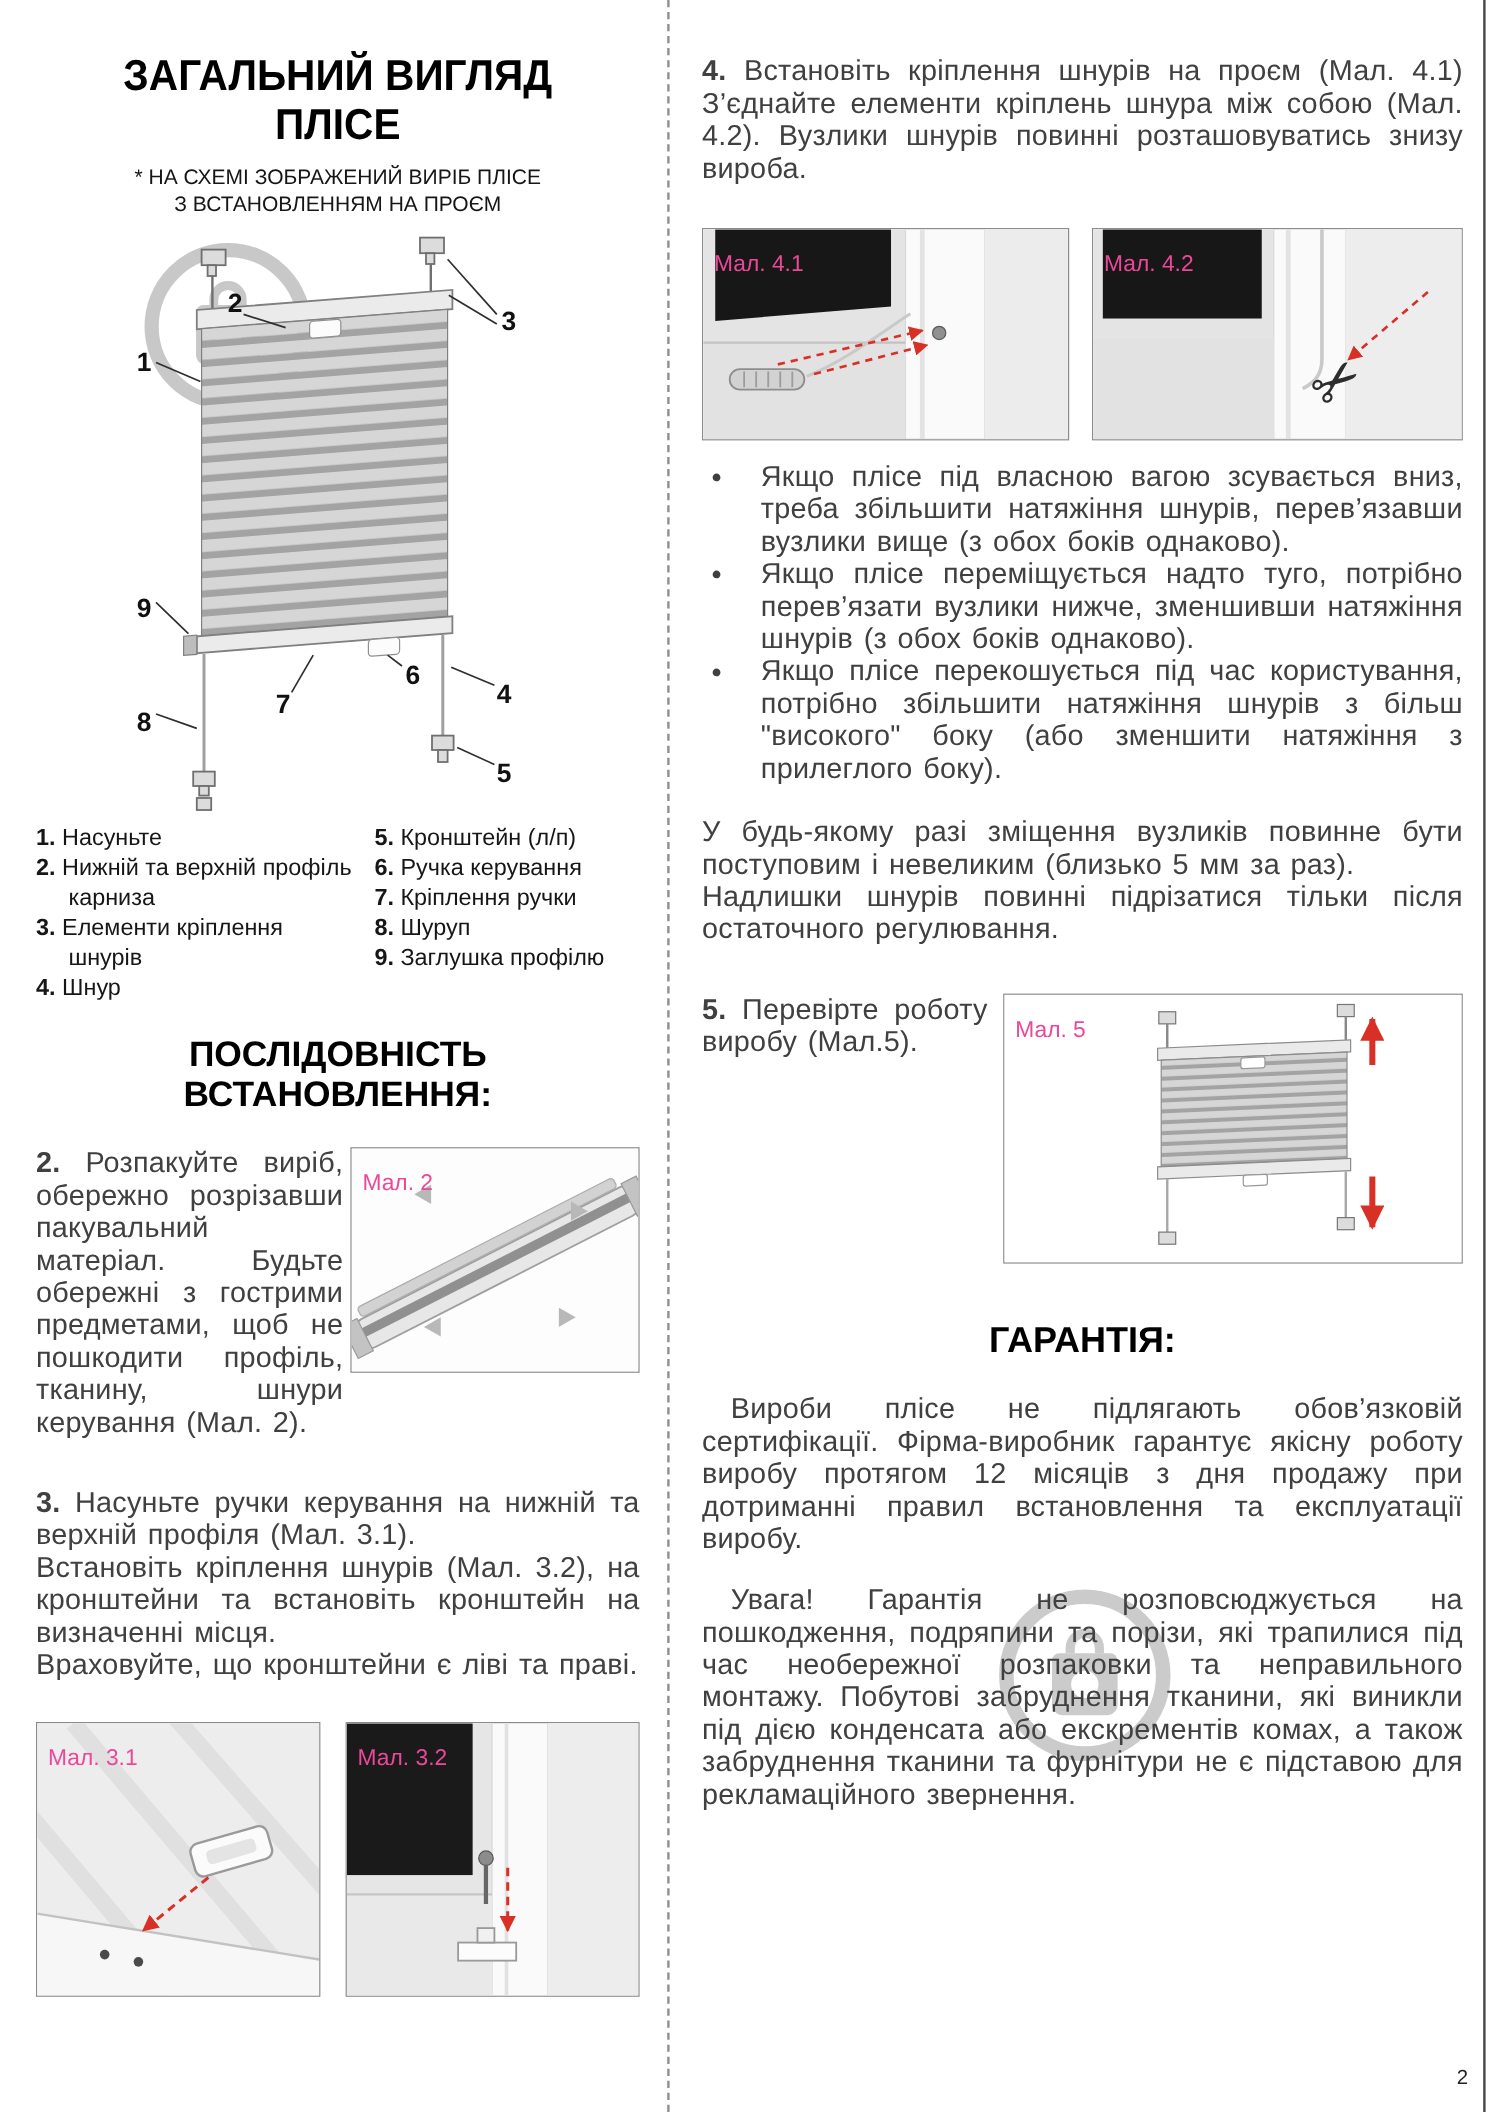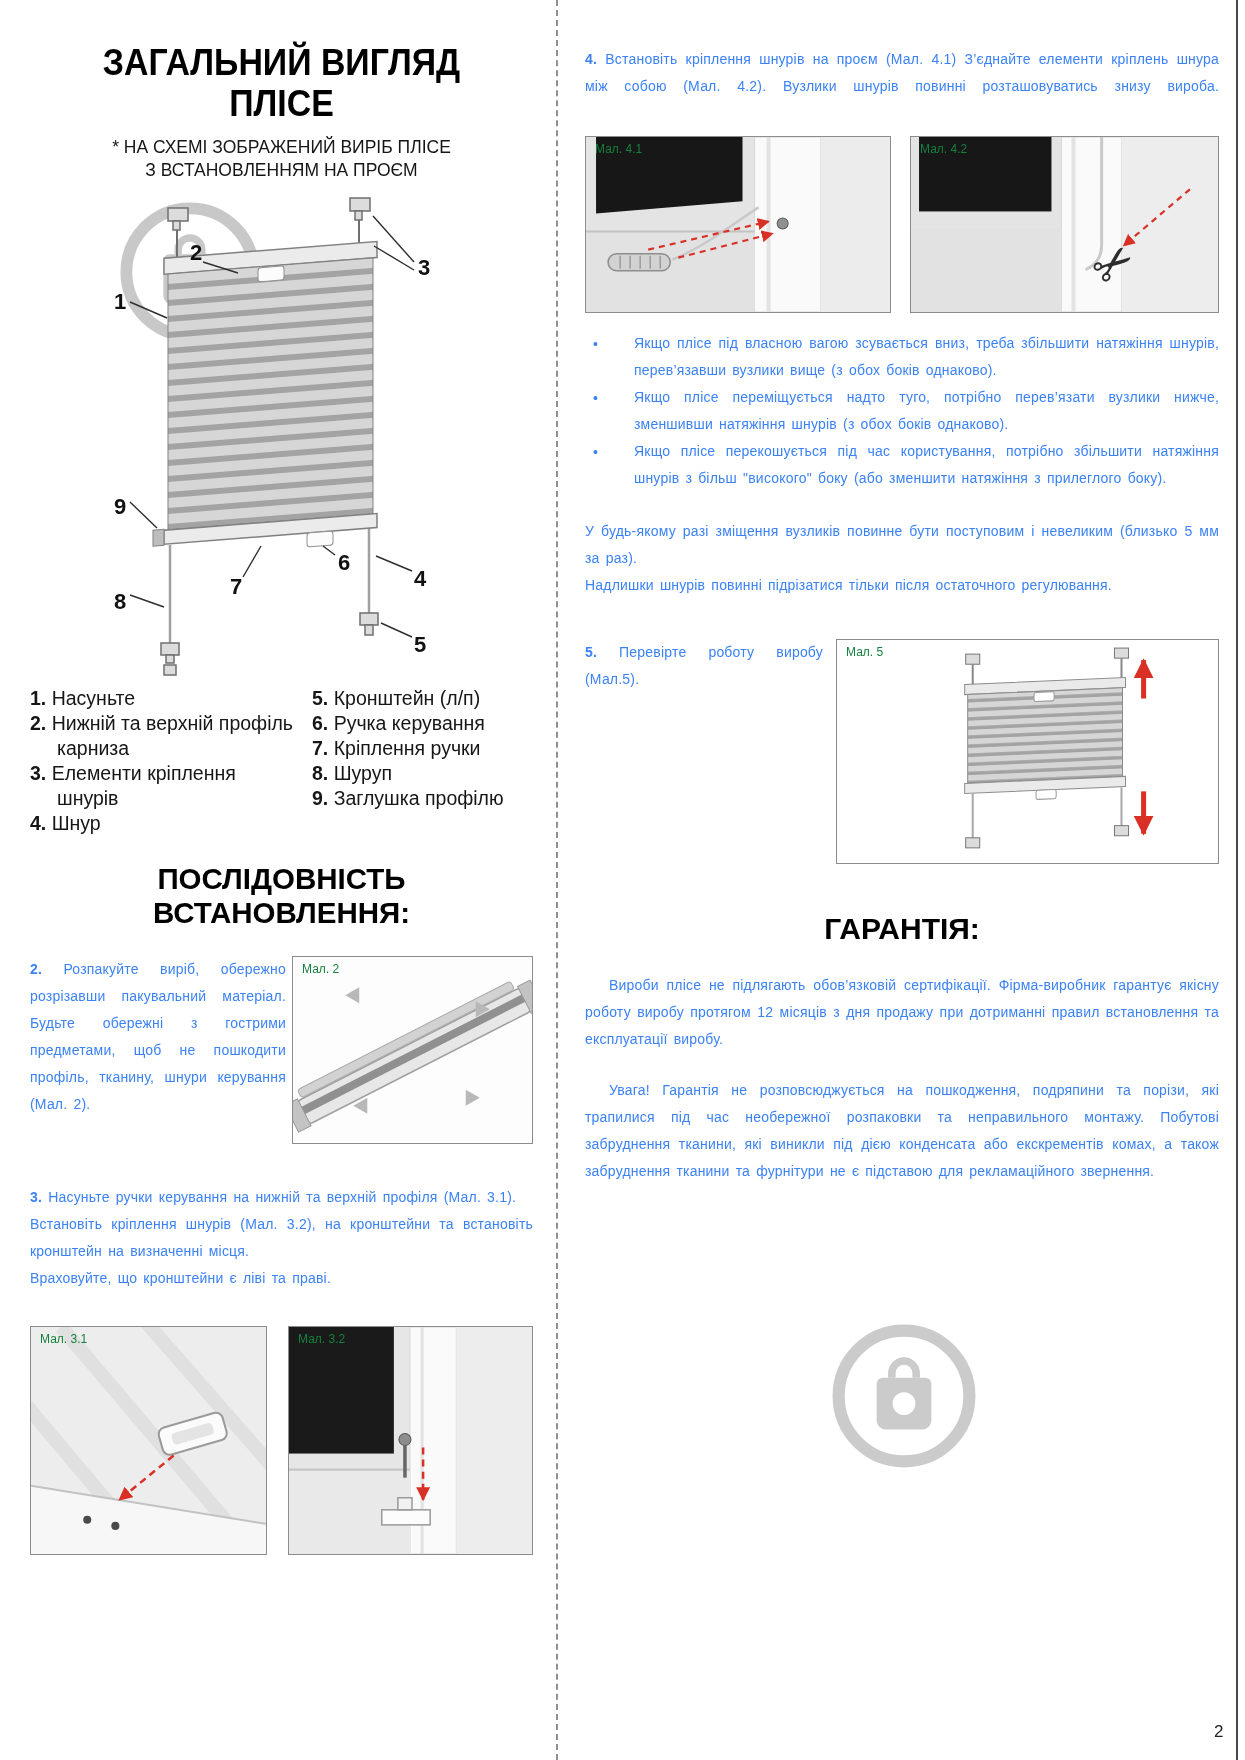--- a/index.html
+++ b/index.html
@@ -7,40 +7,40 @@
   .page{position:relative;width:1245px;height:1760px;background:#fff;overflow:hidden;
         font-family:"Liberation Sans",sans-serif;color:#161616}
   .divider{position:absolute;left:556px;top:0;height:1760px;border-left:2.5px dashed #8f8f8f}
   .edge{position:absolute;left:1236px;top:0;height:1760px;border-left:2px solid #474747}
   .page-num{position:absolute;left:1214px;top:1722px;font-size:17px;color:#222}
 
   .lcol{position:absolute;left:30px;top:0;width:503px}
   .rcol{position:absolute;left:585px;top:0;width:634px}
   .rcol>*{position:relative;z-index:1}
 
-  .bt{font-size:14px;line-height:27px;text-align:justify;letter-spacing:.2px;word-spacing:2px;color:#3b82f6}
+  .bt{font-size:24px;line-height:27px;text-align:justify;letter-spacing:.2px;word-spacing:2px;color:#404040}
   .heading{font-weight:bold;text-align:center;color:#000}
   .main-title{margin-top:42px;font-size:36px;line-height:41px;transform:scaleX(.94)}
   .subtitle{margin-top:12px;font-size:17.5px;line-height:23px;font-weight:normal;text-align:center}
   .seq-heading{margin-top:26px;font-size:29.5px;line-height:34px}
   .war-heading{margin-top:48px;font-size:30px;line-height:34px}
 
   .diagram{position:relative;margin-top:14px;height:484px}
   .diagram>svg.main{position:relative;z-index:1;display:block}
   .wm{position:absolute;z-index:0}
   .wm-top{left:86px;top:2px;width:148px;height:148px;opacity:.85}
   .wm-bottom{left:243px;top:1320px;width:152px;height:152px;z-index:0;opacity:.8}
 
   .legend{margin-top:6px;display:flex;gap:14px;font-size:19.5px;line-height:25px}
   .leg-col1{width:268px}.leg-col2{width:220px}
   .li{padding-left:27px;text-indent:-27px}
 
   figure.fig{position:relative;border:1.6px solid #8c8c8c;background:#fff;overflow:hidden;flex:0 0 auto}
   figure.fig>svg{position:absolute;inset:0;width:100%;height:100%}
-  .fig-label{position:absolute;top:5px;left:9px;font-size:12px;color:#15803d;z-index:2}
+  .fig-label{position:absolute;top:19px;left:9px;font-size:19px;color:#ec4899;z-index:2}
 
   .step2-row{margin-top:26px;display:flex}
   .step2-text{width:256px}
   .fig-2{width:241px;height:188px;margin-left:auto}
   .step3{margin-top:40px}
   .figs-3{margin-top:34px;display:flex;justify-content:space-between}
   .fig-31{width:237px;height:229px}
   .fig-32{width:245px;height:229px}
 
   .step4{margin-top:46px;text-align-last:justify}

